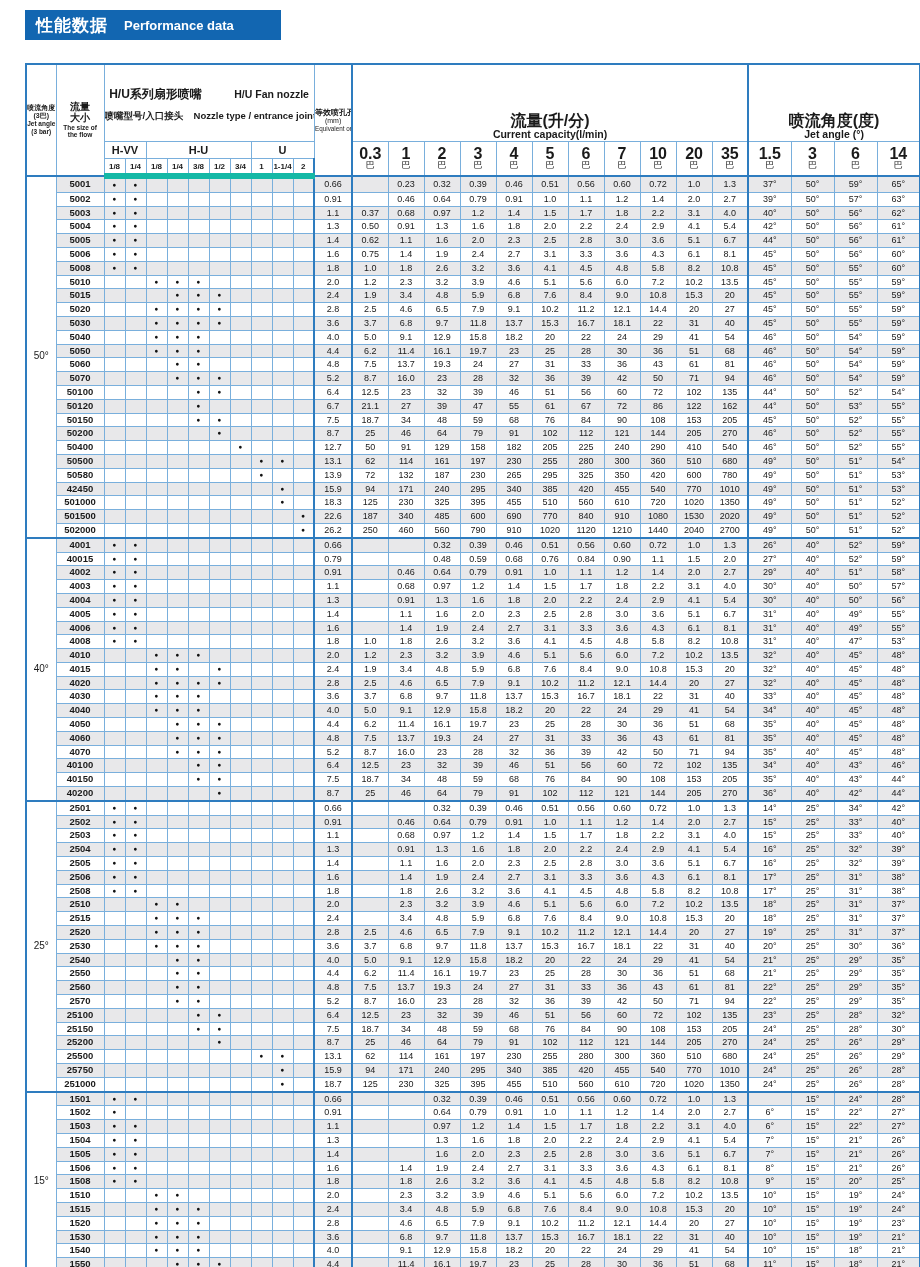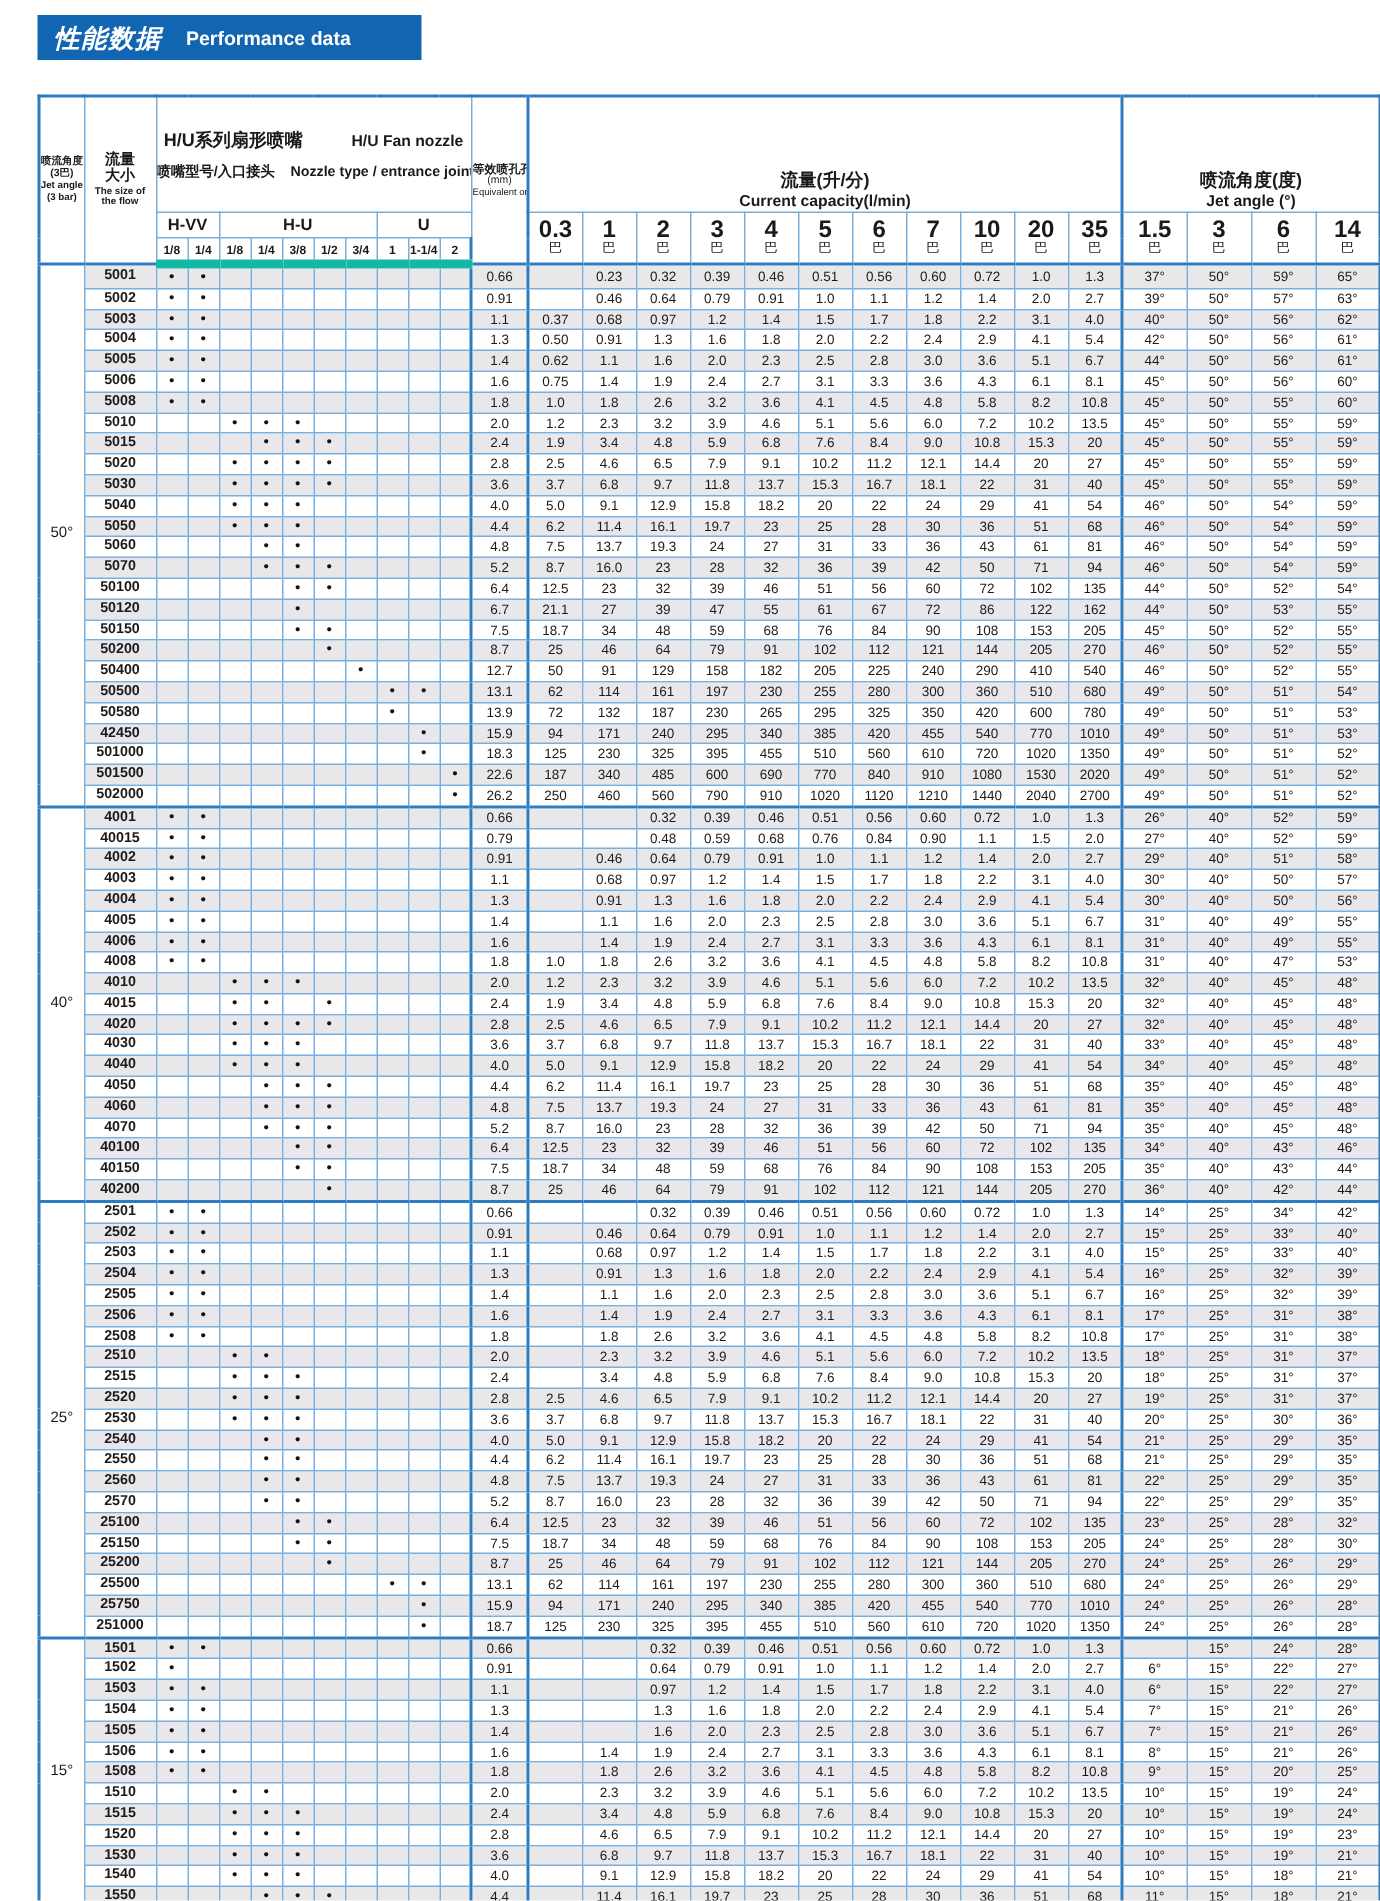--- a/index.html
+++ b/index.html
@@ -1,19 +1,19 @@
 <!DOCTYPE html>
 <html><head>
 <meta charset="utf-8">
 <style>
   html,body{margin:0;padding:0;background:#fff;}
   body{width:920px;height:1267px;position:relative;font-family:"Liberation Sans",sans-serif;color:#1a1a1a;}
   .titlebar{position:absolute;left:25px;top:10px;width:256px;height:30px;background:#1266b1;color:#fff;
     display:flex;align-items:center;gap:16px;padding-left:11px;box-sizing:border-box;}
-  .titlebar .zh{font-size:17px;font-weight:bold;letter-spacing:1px;font-style:italic;}
+  .titlebar .zh{font-size:17px;font-weight:bold;letter-spacing:1px;}
   .titlebar .en{font-size:13px;font-weight:bold;}
   table.perf{position:absolute;left:25px;top:63px;width:893px;border-collapse:collapse;table-layout:fixed;
     border:2px solid #2e7cbf;}
   .perf th,.perf td{border:1px solid #79afdc;padding:0;text-align:center;vertical-align:middle;
     overflow:hidden;white-space:nowrap;}
   .perf thead th{background:#fff;font-weight:bold;}
   .perf thead tr.hr1 th{height:36px;}
   .perf thead tr.hr2 th{height:16px;font-size:11px;}
   .perf thead tr.hr3 th{height:14px;font-size:8px;}
   .perf thead tr:last-child th{border-bottom:6px solid #14b8a6;}
@@ -25,21 +25,21 @@
   .hB .en{font-size:6.5px;white-space:normal;line-height:7.5px;padding:1px 2px;font-weight:bold;}
   .hEq{white-space:normal;}
   .hEq .zh{font-size:8px;line-height:9px;}
   .hEq .mm{font-size:7px;line-height:8px;font-weight:normal;}
   .hEq .en{font-size:6.3px;line-height:7px;font-weight:normal;}
   .hNoz .l1 .zh{font-size:12px;}
   .hNoz .l1 .en{font-size:10.5px;margin-left:28px;}
   .hNoz .l2{margin-top:2px;}
   .hNoz .l2 .zh{font-size:9.5px;margin-top:48px;}
   .hNoz .l2 .en{font-size:9.5px;margin-left:6px;}
-  .hCap .zh,.hJet .zh{display:block;font-size:12px;line-height:15px;margin-top:48px;}
+  .hCap .zh,.hJet .zh{display:block;font-size:16px;line-height:15px;margin-top:48px;}
   .hCap .en,.hJet .en{display:block;font-size:10.5px;line-height:13px;}
   th.pcol .pnum{font-size:16px;line-height:13px;font-weight:bold;}
   th.pcol .pbar{font-size:9px;line-height:10px;font-weight:normal;}
   .perf tbody td{height:12.8px;font-size:9px;line-height:12.8px;background:#fff;}
   .perf tbody tr.st td{background:#e8e8ea;}
   .perf tbody td.al{background:#fff !important;font-size:10px;}
   .perf tbody td.mdl{font-weight:bold;font-size:9.5px;}
   .perf tbody td.dot{font-size:6.5px;color:#111;}
   .perf tbody tr.gs td{border-top:2px solid #2e7cbf;}
 </style>

